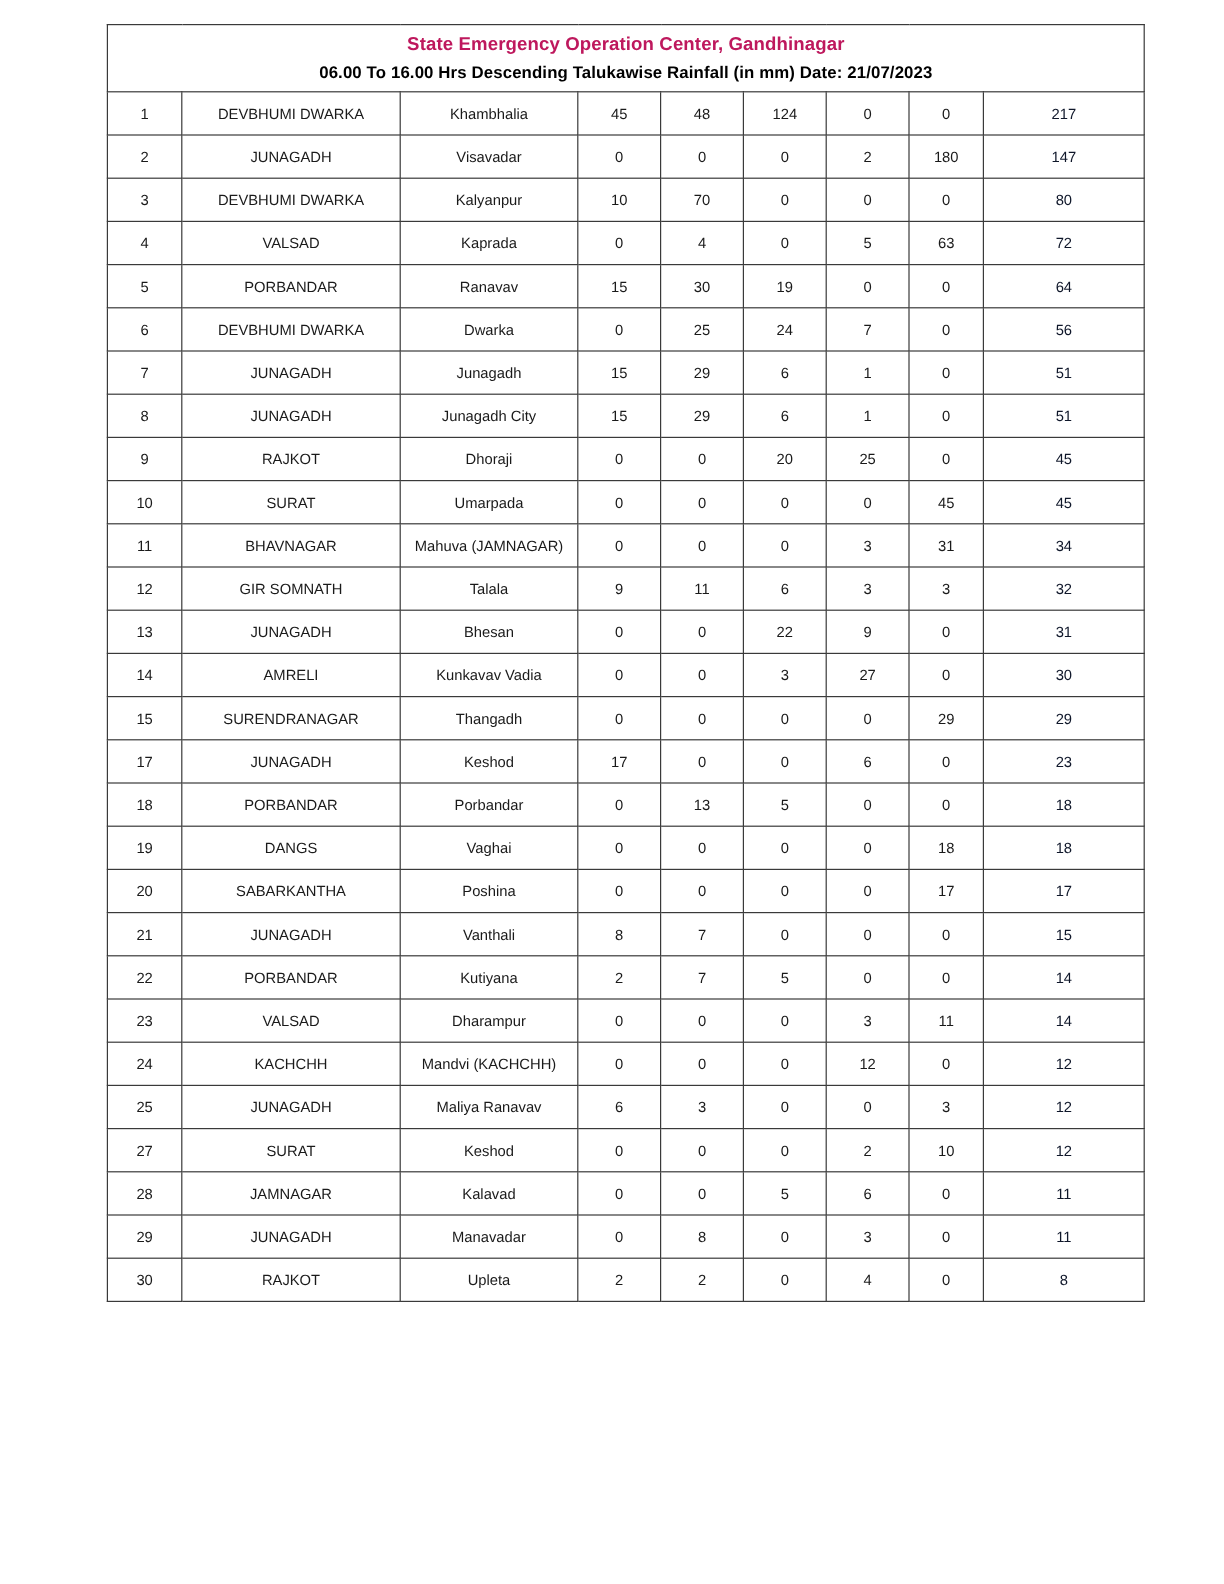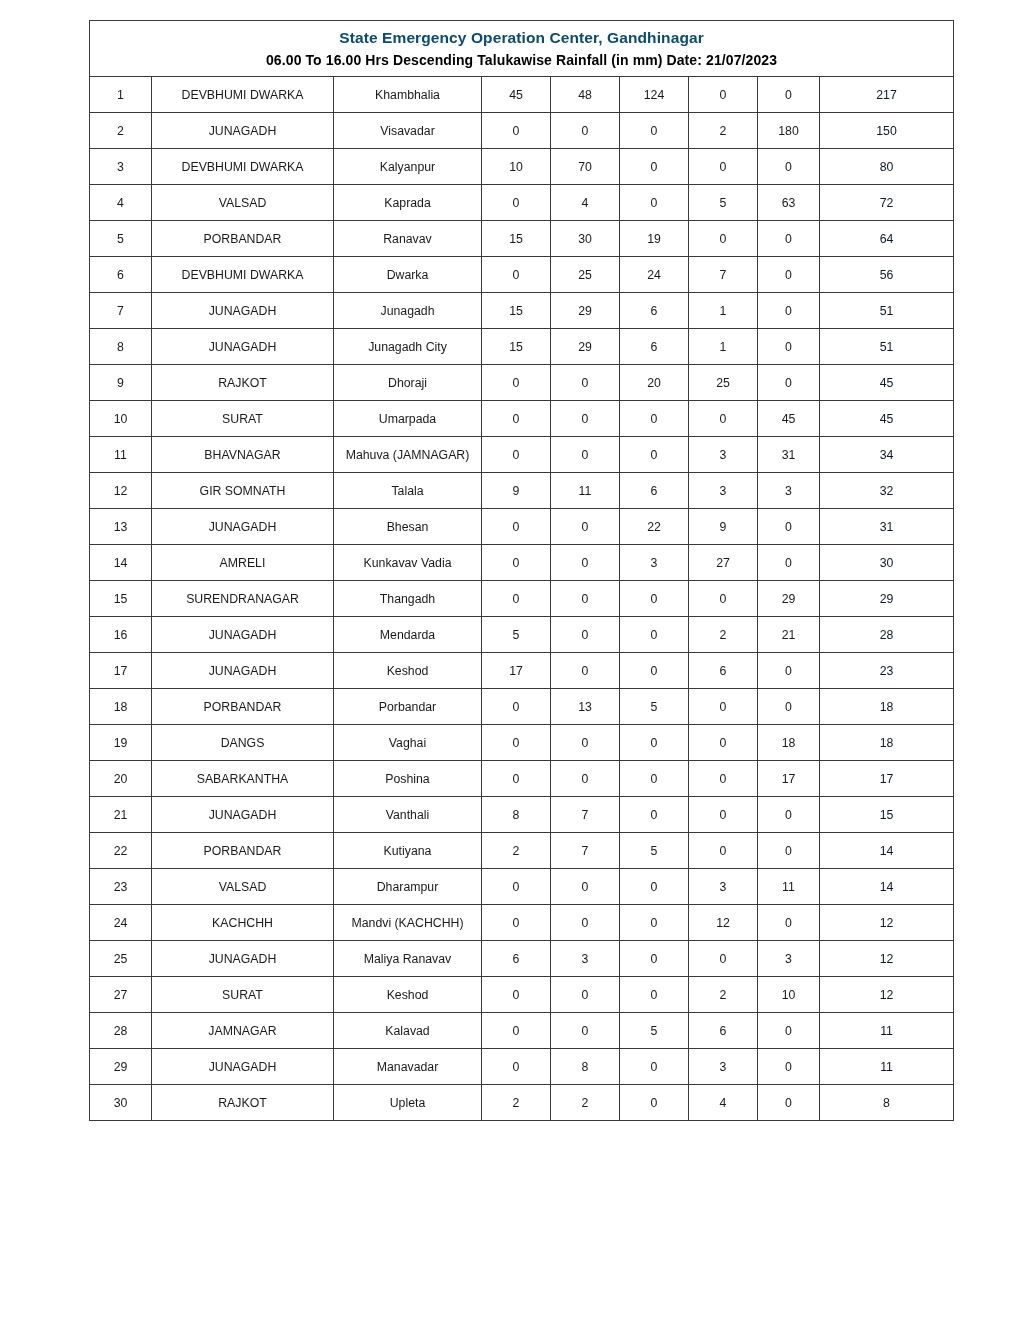--- a/index.html
+++ b/index.html
@@ -34,21 +34,21 @@
   
   .title-cell {
     height: 55px;
     text-align: center;
     padding: 4px 6px 6px 6px;
     border: 1px solid #3a3a3a;
   }
   .title-line1 {
     font-size: 15.5px;
     font-weight: bold;
-    color: #0c4a6e;
+    color: #be185d;
     line-height: 1.45;
     letter-spacing: 0.1px;
   }
   .title-line2 {
     font-size: 14px;
     font-weight: bold;
     color: #000000;
     line-height: 1.45;
     letter-spacing: 0.1px;
   }
@@ -130,21 +130,21 @@
         </tr>
         <tr>
           <td>2</td>
           <td>JUNAGADH</td>
           <td>Visavadar</td>
           <td>0</td>
           <td>0</td>
           <td>0</td>
           <td>2</td>
           <td>180</td>
-          <td class="c-total">150</td>
+          <td class="c-total">147</td>
         </tr>
         <tr>
           <td>3</td>
           <td>DEVBHUMI DWARKA</td>
           <td>Kalyanpur</td>
           <td>10</td>
           <td>70</td>
           <td>0</td>
           <td>0</td>
           <td>0</td>
@@ -276,31 +276,20 @@
           <td>SURENDRANAGAR</td>
           <td>Thangadh</td>
           <td>0</td>
           <td>0</td>
           <td>0</td>
           <td>0</td>
           <td>29</td>
           <td class="c-total">29</td>
         </tr>
         <tr>
-          <td>16</td>
-          <td>JUNAGADH</td>
-          <td>Mendarda</td>
-          <td>5</td>
-          <td>0</td>
-          <td>0</td>
-          <td>2</td>
-          <td>21</td>
-          <td class="c-total">28</td>
-        </tr>
-        <tr>
           <td>17</td>
           <td>JUNAGADH</td>
           <td>Keshod</td>
           <td>17</td>
           <td>0</td>
           <td>0</td>
           <td>6</td>
           <td>0</td>
           <td class="c-total">23</td>
         </tr>

